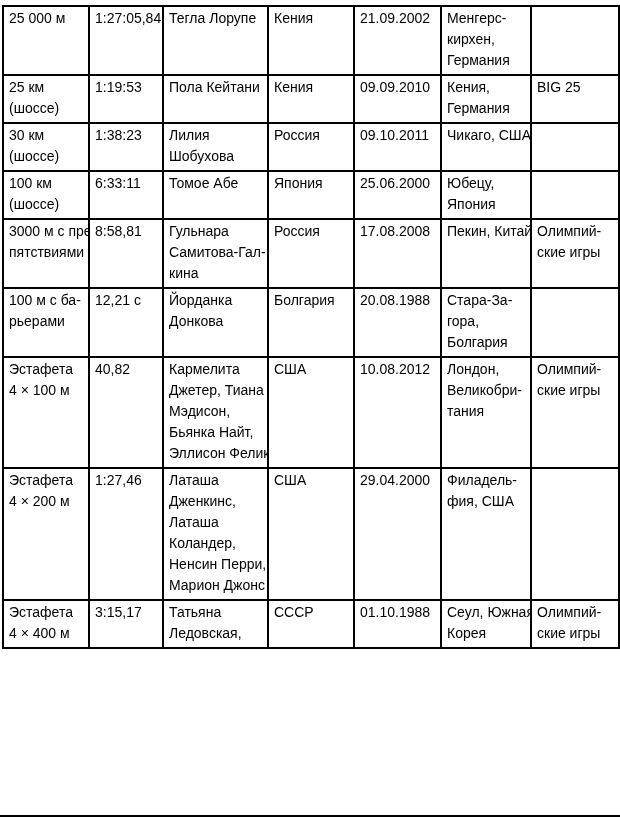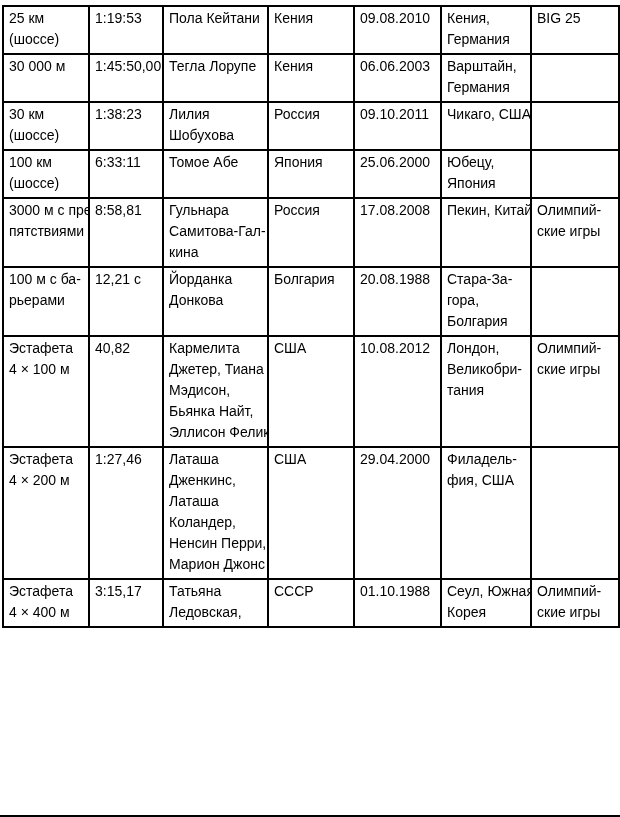--- a/index.html
+++ b/index.html
@@ -50,39 +50,40 @@
         <col style="width: 86px;">
         <col style="width: 74px;">
         <col style="width: 105px;">
         <col style="width: 86px;">
         <col style="width: 87px;">
         <col style="width: 90px;">
         <col style="width: 88px;">
       </colgroup>
     <tbody>
         <tr>
+          <td>25 000 м</td>
+          <td>1:27:05,84</td>
+          <td>Тегла Лорупе</td>
+          <td>Кения</td>
+          <td>21.09.2002</td>
+          <td>Менгерс-
+кирхен,
+Германия</td>
+          <td></td>
+        </tr>
+        <tr>
           <td>25 км
 (шоссе)</td>
           <td>1:19:53</td>
           <td>Пола Кейтани</td>
           <td>Кения</td>
-          <td>09.08.2010</td>
+          <td>09.09.2010</td>
           <td>Кения,
 Германия</td>
           <td>BIG 25</td>
-        </tr>
-        <tr>
-          <td>30 000 м</td>
-          <td>1:45:50,00</td>
-          <td>Тегла Лорупе</td>
-          <td>Кения</td>
-          <td>06.06.2003</td>
-          <td>Варштайн,
-Германия</td>
-          <td></td>
         </tr>
         <tr>
           <td>30 км
 (шоссе)</td>
           <td>1:38:23</td>
           <td>Лилия
 Шобухова</td>
           <td>Россия</td>
           <td>09.10.2011</td>
           <td>Чикаго, США</td>

